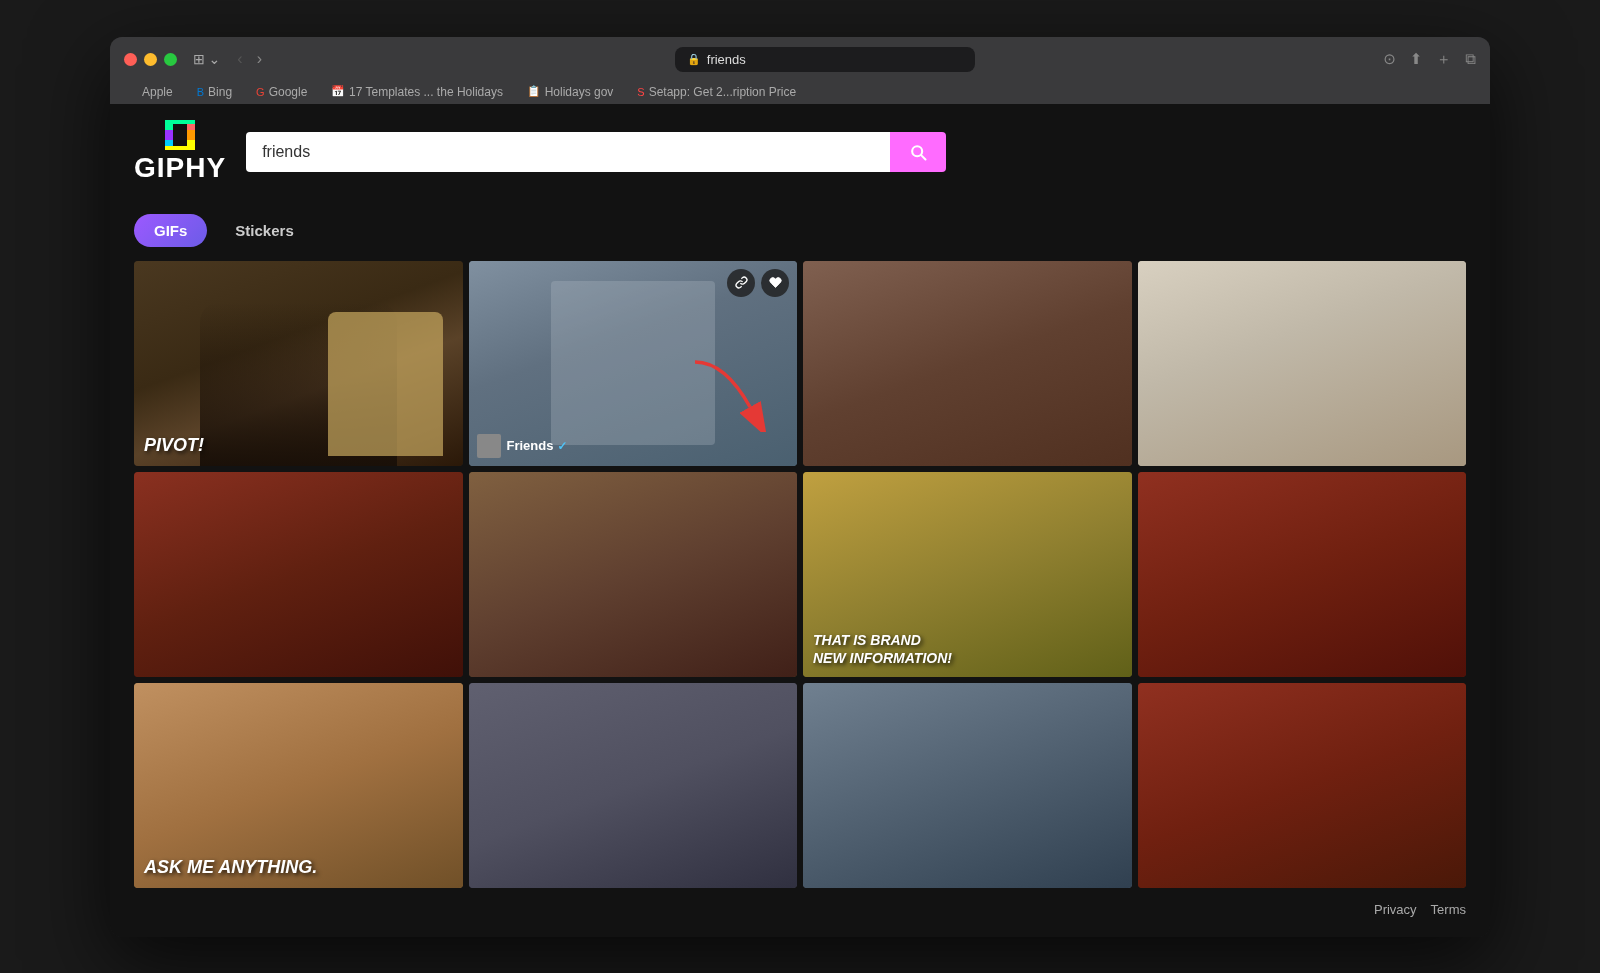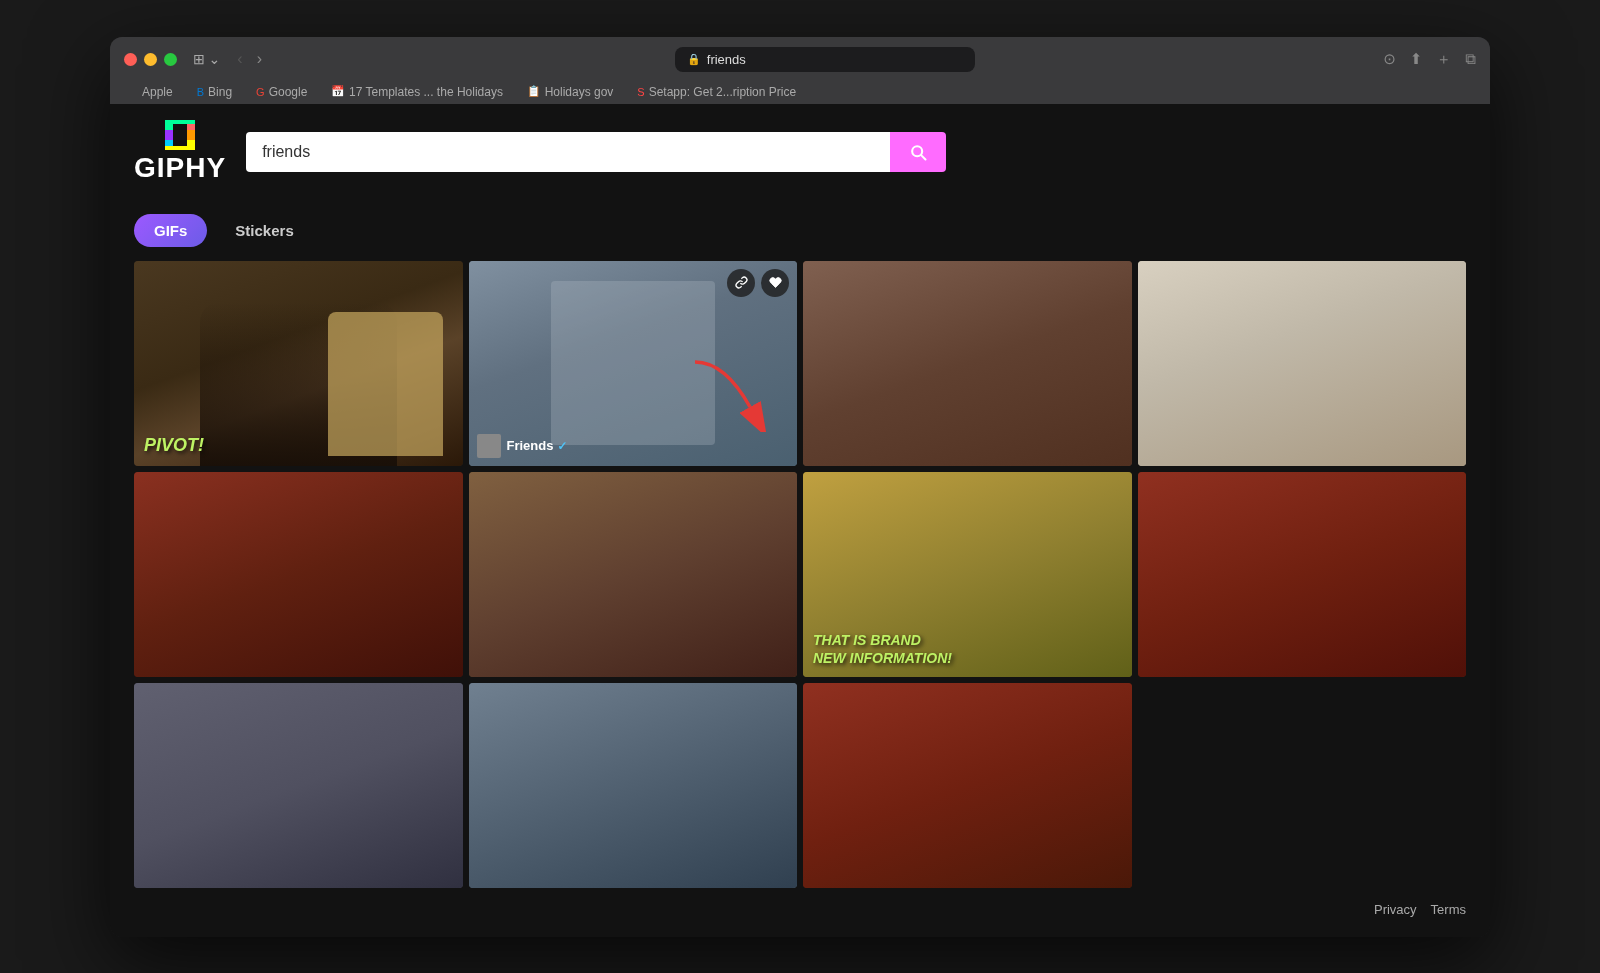--- a/index.html
+++ b/index.html
@@ -236,21 +236,21 @@
     .gif-cell:nth-child(8) { grid-column: 4; grid-row: 2; }
     .gif-cell:nth-child(9) { grid-column: 1; grid-row: 3; }
     .gif-cell:nth-child(10) { grid-column: 2; grid-row: 3; }
     .gif-cell:nth-child(11) { grid-column: 3; grid-row: 3; }
     .gif-cell:nth-child(12) { grid-column: 4; grid-row: 3; }
 
     .gif-overlay-text {
       position: absolute;
       bottom: 10px;
       left: 10px;
-      color: #bef264;
+      color: #ffffff;
       font-size: 18px;
       font-weight: 900;
       text-shadow: 2px 2px 4px rgba(0,0,0,0.8);
       font-style: italic;
     }
 
     .gif-overlay-text.small { font-size: 14px; }
 
     .gif-actions {
       position: absolute;
@@ -532,20 +532,26 @@
 NEW INFORMATION!</span>
         </div>
       </div>
 
       <div class="gif-cell" style="background:#602010;">
         <div class="cell-content">
           <div style="width:100%;height:100%;background:linear-gradient(160deg,#903020 0%,#702010 50%,#501008 100%);"></div>
         </div>
       </div>
 
+      <div class="gif-cell" style="background:#907040;">
+        <div class="cell-content">
+          <div style="width:100%;height:100%;background:linear-gradient(160deg,#c09060 0%,#a07040 50%,#705028 100%);"></div>
+          <span class="gif-overlay-text">ASK ME ANYTHING.</span>
+        </div>
+      </div>
 
       <div class="gif-cell" style="background:#404050;">
         <div class="cell-content">
           <div style="width:100%;height:100%;background:linear-gradient(160deg,#606070 0%,#505060 50%,#303040 100%);"></div>
         </div>
       </div>
 
       <div class="gif-cell" style="background:#506070;">
         <div class="cell-content">
           <div style="width:100%;height:100%;background:linear-gradient(160deg,#708090 0%,#506070 50%,#304050 100%);"></div>

